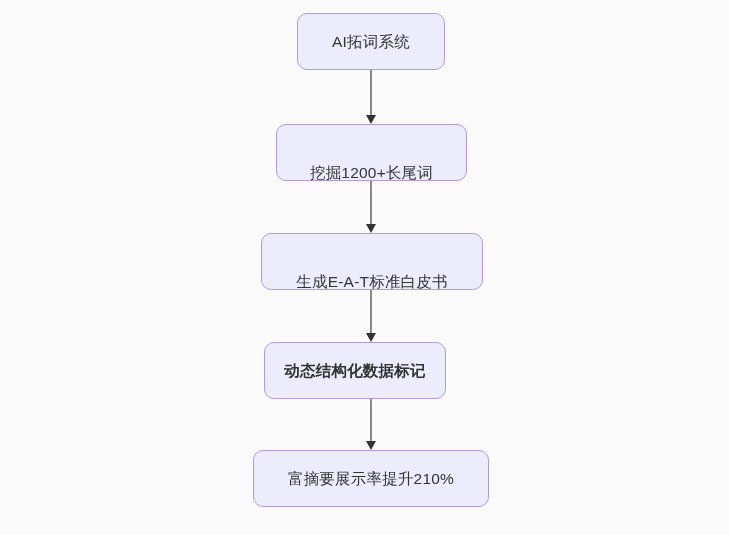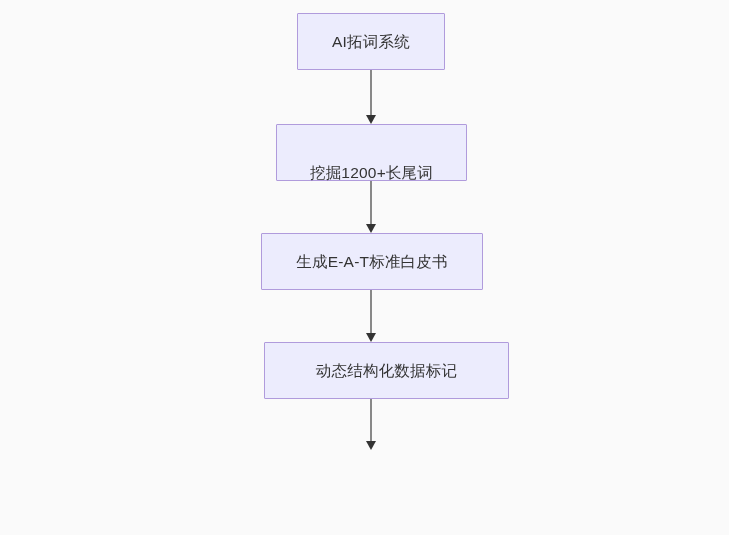--- a/index.html
+++ b/index.html
@@ -18,21 +18,21 @@
     position: relative;
     width: 729px;
     height: 535px;
   }
 
   .node {
     position: absolute;
     box-sizing: border-box;
     background: #ececfd;
     border: 1px solid #b09bdc;
-    border-radius: 1px;
+    border-radius: 10px;
     display: flex;
     align-items: center;
     justify-content: center;
     z-index: 2;
   }
 
   .node-label {
     font-size: 15.5px;
     line-height: 1;
     color: #333333;
@@ -63,22 +63,22 @@
     width: 0;
     height: 0;
     border-left: 5.5px solid transparent;
     border-right: 5.5px solid transparent;
     border-top: 9px solid #333333;
   }
 
   
   #node-1 { left: 297px; top: 13px;  width: 148px; height: 57px; }
   #node-2 { left: 276px; top: 124px; width: 191px; height: 57px; align-items: flex-end; }
-  #node-3 { left: 261px; top: 233px; width: 222px; height: 57px; }
-  #node-4 { left: 264px; top: 342px; width: 245px; height: 57px; }
+  #node-3 { left: 261px; top: 233px; width: 222px; height: 57px; align-items: flex-end; }
+  #node-4 { left: 264px; top: 342px; width: 182px; height: 57px; font-weight: bold; }
   #node-5 { left: 253px; top: 450px; width: 236px; height: 57px; }
 
   
   #edge-1 { left: 361px; top: 70px;  width: 20px; height: 54px; }
   #edge-2 { left: 361px; top: 181px; width: 20px; height: 52px; }
   #edge-3 { left: 361px; top: 290px; width: 20px; height: 52px; }
   #edge-4 { left: 361px; top: 399px; width: 20px; height: 51px; }
 </style>
 </head>
 <body>
@@ -114,14 +114,17 @@
 
   <div class="node" id="node-4">
     <span class="node-label">动态结构化数据标记</span>
   </div>
 
   <div class="edge" id="edge-4">
     <div class="edge-line" style="height: 42px;"></div>
     <div class="edge-arrowhead"></div>
   </div>
 
+  <div class="node" id="node-5">
+    <span class="node-label">富摘要展示率提升210%</span>
+  </div>
 
 </div>
 
 </body></html>

